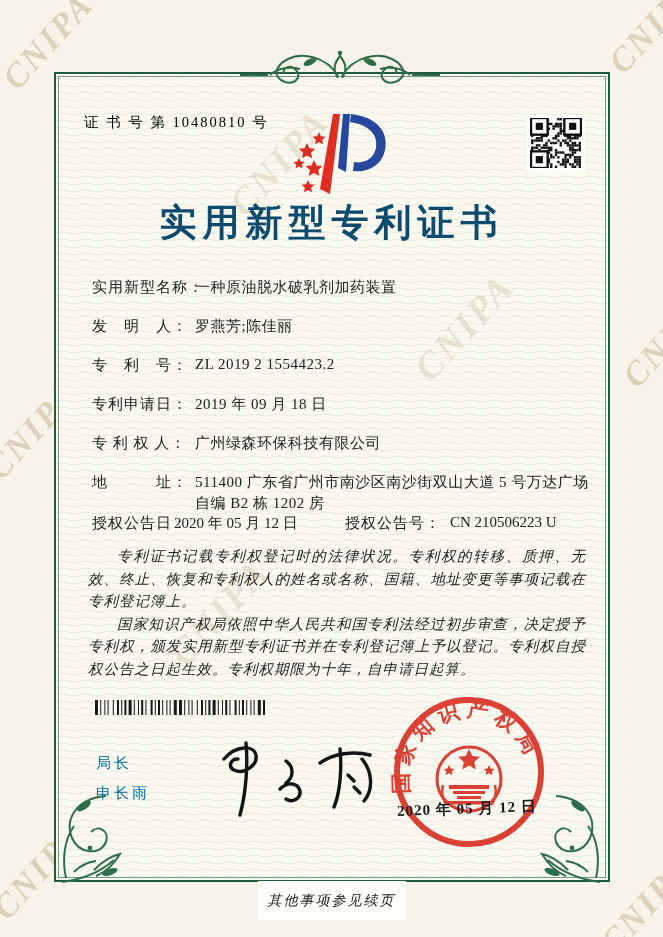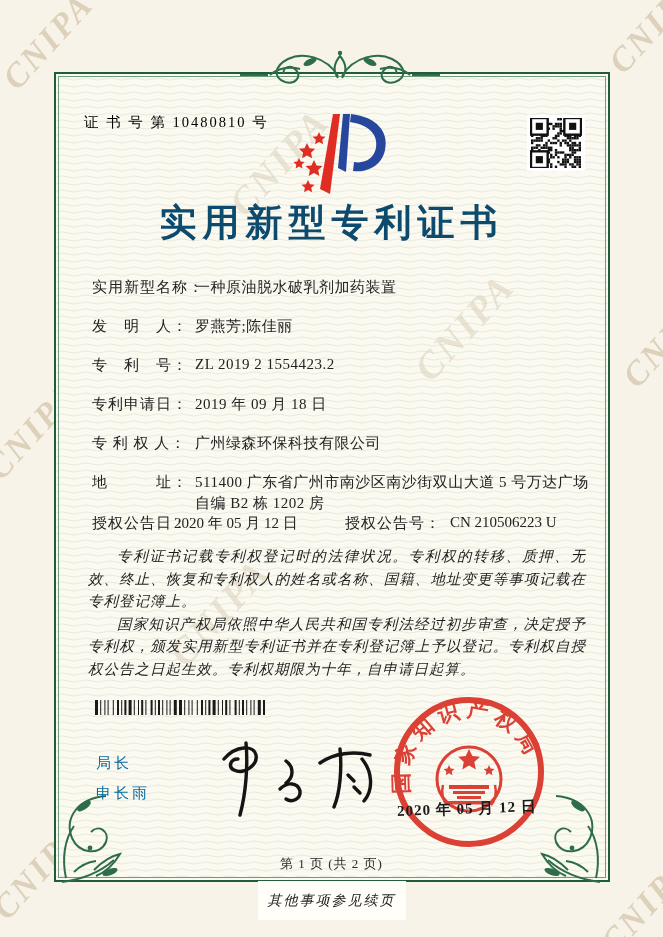--- a/index.html
+++ b/index.html
@@ -552,18 +552,17 @@
         <rect x="62" y="98" width="32" height="3" stroke="none"></rect>
         <rect x="66" y="103" width="24" height="3" stroke="none"></rect>
         <rect x="56" y="108" width="44" height="3.5" stroke="none"></rect>
         <path d="M52,92 C50,100 52,108 56,112" fill="none" stroke-width="2.5"></path>
         <path d="M104,92 C106,100 104,108 100,112" fill="none" stroke-width="2.5"></path>
       </g>
     </g>
   </svg>
   <div class="seal-date">2020 年 05 月 12 日</div>
 
-  <div class="page-num">第 1 页 (共 2 页)</div>
   <div class="footer-note">
     <span>其他事项参见续页</span>
   </div>
 
 </div>
 
 </body></html>

